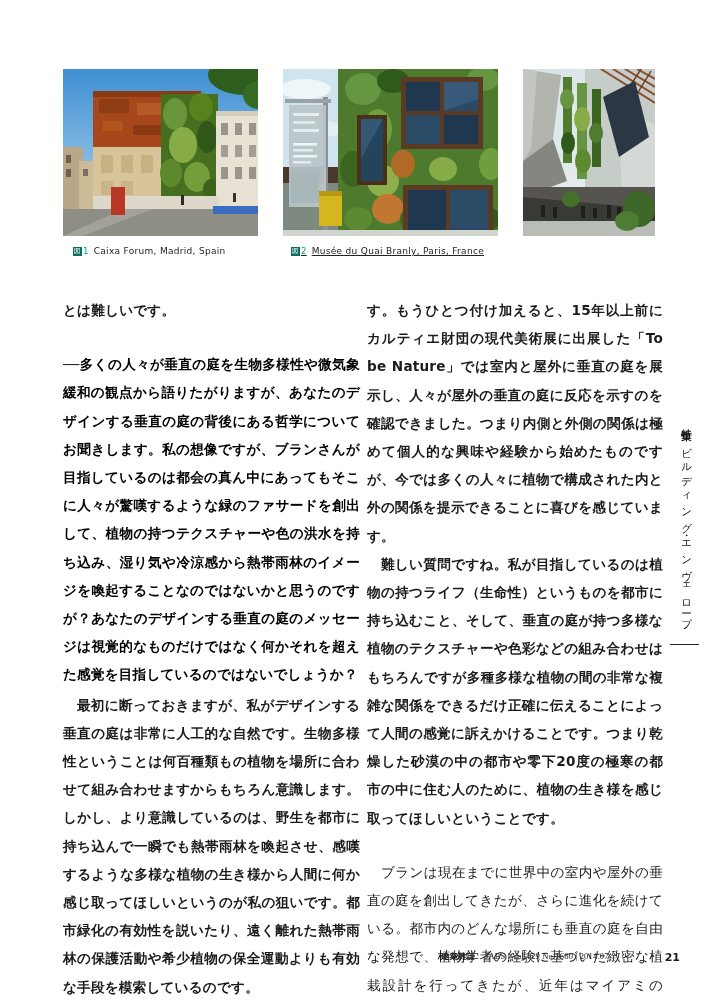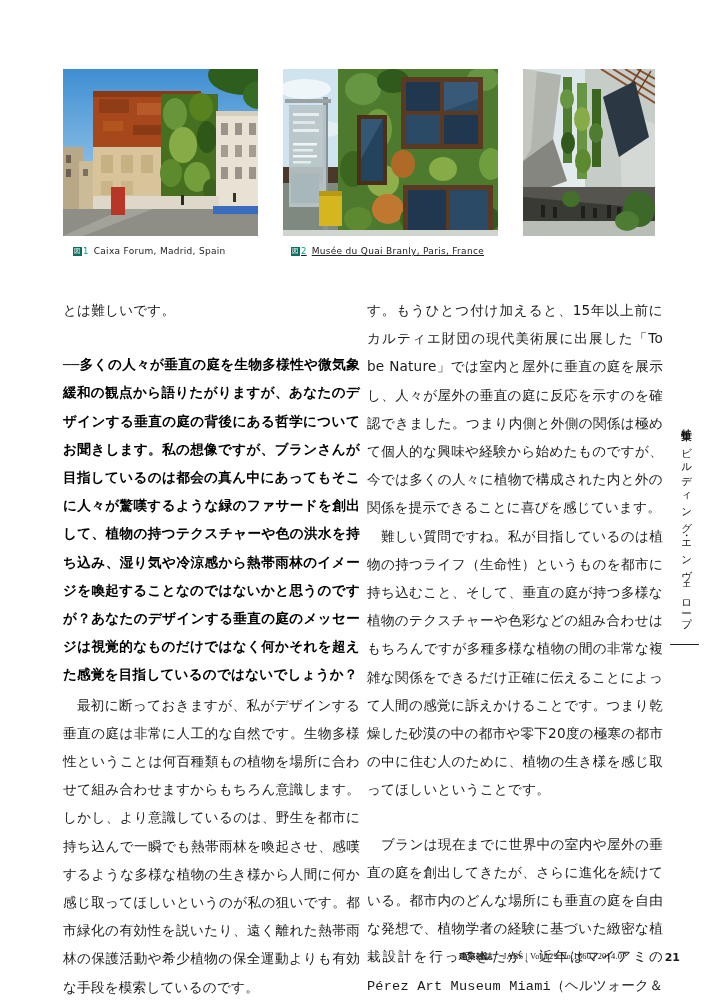--- a/index.html
+++ b/index.html
@@ -41,21 +41,21 @@
   .col {
     position:absolute; top:296px;
     font-size:13.6px; line-height:28.2px;
     text-align:justify; text-justify:inter-ideograph;
     letter-spacing:.2px;
   }
   #col-left  { left:63px;  width:297px; }
   #col-right { left:367px; width:296px; }
 
   .para-q  { font-weight:bold; color:#000; }
-  .para-a  { font-weight:normal; }
+  .para-a  { font-weight:bold; }
   .para-ed { font-family:"DejaVu Serif","Liberation Serif",serif; }
   .gap-above { margin-top:28px;font-family:Liberation Mono, monospace; }
 
   
   .side-vertical {
     position:absolute; top:420px; right:13px; height:235px;
     writing-mode:vertical-rl;
     font-size:10.5px; letter-spacing:3px; color:#111;
   }
   .side-vertical .feat { font-weight:bold; margin-bottom:14px; }
@@ -67,21 +67,21 @@
   
   .footer {
     position:absolute; top:951px; left:0; right:27px;
     display:flex; justify-content:flex-end; align-items:flex-start;
   }
   .footer .journal { font-size:8px; font-weight:bold; letter-spacing:.5px; }
   .footer .info {
     font-family:Liberation Serif, serif;
     font-size:8.5px; margin-left:10px; letter-spacing:.2px; color:#111;
   }
-  .footer .pageno { font-size:11px; font-weight:600; margin-left:38px; }
+  .footer .pageno { font-size:11px; font-weight:600; margin-left:56px; }
 </style>
 </head>
 <body>
 
 <div class="page">
 
   <div class="figure" id="fig1">
     <svg width="195" height="167" viewBox="0 0 195 167" preserveAspectRatio="none">
       <defs>
         <linearGradient id="sky1" x1="0" y1="0" x2="0" y2="1">

